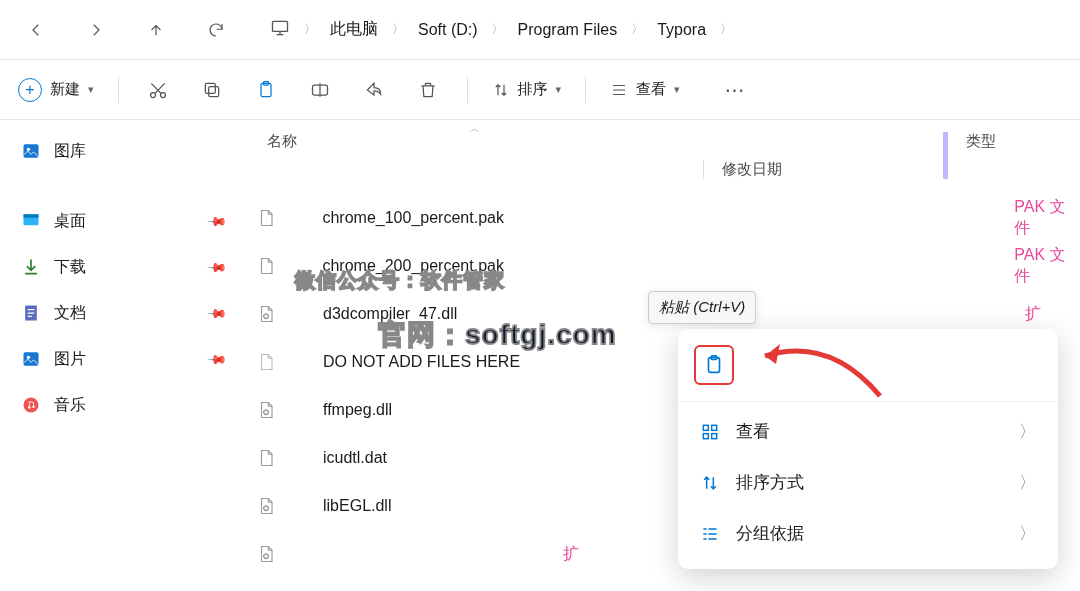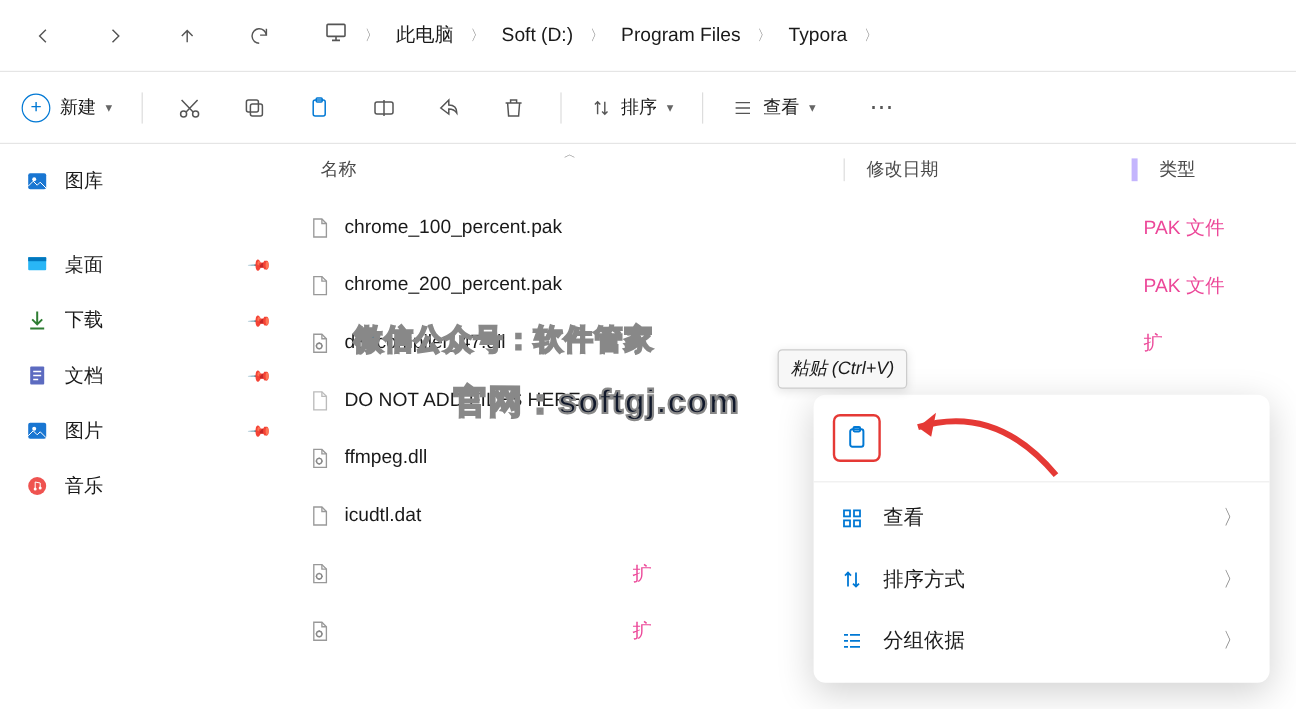--- a/index.html
+++ b/index.html
@@ -50,31 +50,31 @@
 .sb-item { display:flex; align-items:center; gap:12px; padding: 12px 20px; cursor:pointer; font-size:16px; position:relative; }
 .sb-item.selected { background:#f0f0f0; border-radius: 6px; margin: 0 6px; padding-left:14px; }
 .sb-icon { width:22px; height:22px; display:flex; align-items:center; justify-content:center; }
 .sb-icon svg { width:20px; height:20px; }
 .pin { margin-left:auto; color:#888; font-size:13px; transform:rotate(45deg); }
 .sb-gap { height:24px; }
 
 .content { flex:1; position:relative; }
 .col-header { display:flex; padding: 12px 0 14px 22px; color:#4a4a4a; font-size:15px; border-bottom:1px solid transparent; }
 .col-name { width: 436px; }
-.col-date { width: 240px; border-left:1px solid #ddd; padding-left:18px; }
+.col-date { width: 240px; border-left:1px solid #ddd; padding-left:18px;margin-top:28px; }
 .col-type { flex:1; border-left:5px solid #c4b5fd; padding-left:18px; }
 .sort-hat { position:absolute; left:225px; top:2px; color:#888; font-size:10px; }
 
-.file-row { display:flex; align-items:center; height:48px; padding-left:10px; cursor:pointer; font-size:16px; }
+.file-row { display:flex; align-items:center; height:48px; padding-left:10px; cursor:pointer; font-size:16px;gap:36px; }
 .file-icon { width:22px; height:22px; margin-right:10px; display:flex; align-items:center; justify-content:center; }
 .file-icon svg { width:18px; height:22px; }
 .file-name { width:426px; white-space:nowrap; overflow:hidden; }
 .file-type { margin-left:240px; color:#ec4899; }
 
-.watermark1 { position:absolute; left:295px; top:267px; font-size:24px; font-weight:600;
+.watermark1 { position:absolute; left:295px; top:267px; font-size:20px; font-weight:600;
   color:#0369a1; -webkit-text-stroke:1.8px #888; letter-spacing:1px; pointer-events:none; z-index:50; }
 .watermark2 { position:absolute; left:378px; top:316px; font-size:28px; font-weight:600;
   color:#0f172a; -webkit-text-stroke:1.8px #888; letter-spacing:1px; pointer-events:none; z-index:50; }
 
 .tooltip {
   position:absolute; left:648px; top:291px; background:#f7f7f7; border:1px solid #ccc;
   padding:6px 10px; border-radius:4px; font-size:15px; z-index:60; box-shadow:0 2px 8px rgba(0,0,0,.1);font-style:italic;
 }
 
 .ctx-menu {
@@ -341,20 +341,21 @@
         </div>
         <div class="file-row">
           <span class="file-icon">
             <svg viewBox="0 0 24 24" fill="none" stroke="#999" stroke-width="1.5">
               <path d="M6 2h9l5 5v15H6z"></path>
               <path d="M15 2v5h5"></path>
               <circle cx="12" cy="15" r="3" stroke="#888"></circle>
               <path d="M12 12v-1M12 19v-1M9 15h-1M16 15h-1" stroke="#888"></path>
             </svg>
           </span>
+          <span class="file-name">libEGL.dll</span>
           <span class="file-type">扩</span>
         </div>
         <div class="file-row">
           <span class="file-icon">
             <svg viewBox="0 0 24 24" fill="none" stroke="#999" stroke-width="1.5">
               <path d="M6 2h9l5 5v15H6z"></path>
               <path d="M15 2v5h5"></path>
               <circle cx="12" cy="15" r="3" stroke="#888"></circle>
               <path d="M12 12v-1M12 19v-1M9 15h-1M16 15h-1" stroke="#888"></path>
             </svg>

